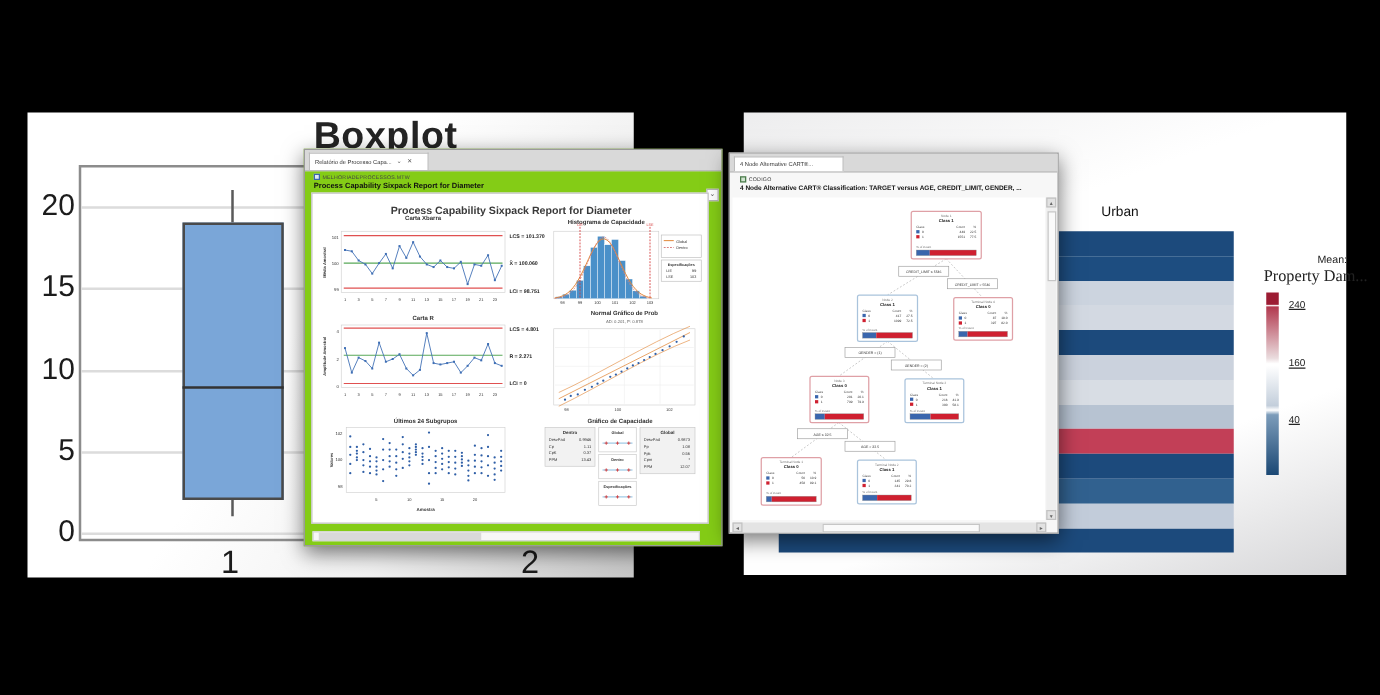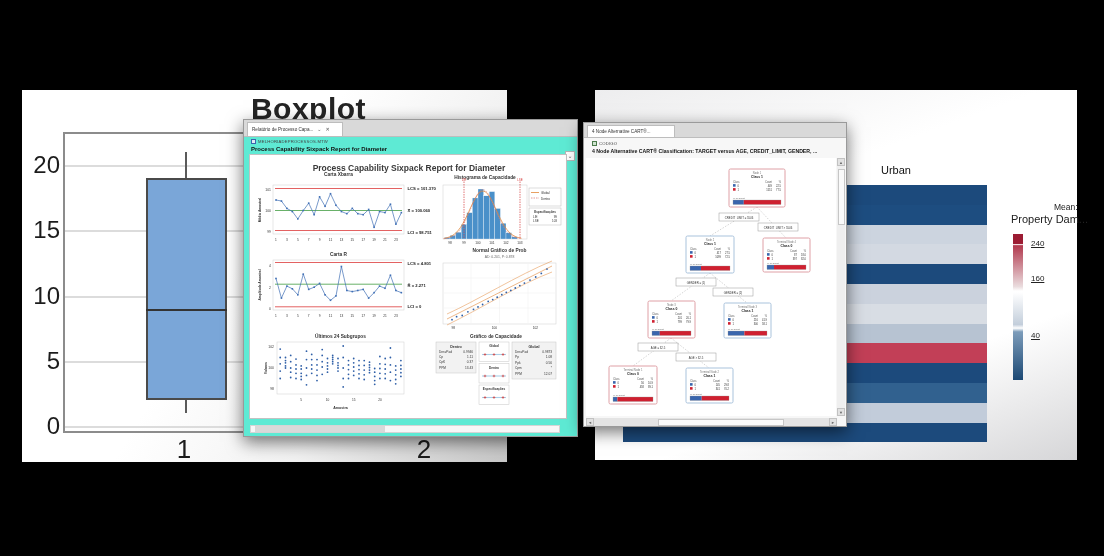--- a/index.html
+++ b/index.html
@@ -13,21 +13,21 @@
     font-size:30px;font-weight:600;color:#242424;letter-spacing:.5px;}
   #bp-plot{position:absolute;left:41px;top:42px;width:443px;height:301px;border:2px solid #8c8c8c;}
   .bp-grid{position:absolute;left:0;width:100%;height:2px;background:#dcdcdc;}
   .bp-ytick{position:absolute;left:-45px;width:40px;text-align:right;font-size:24px;color:#1c1c1c;}
   .bp-xlabel{position:absolute;width:40px;text-align:center;font-size:26px;color:#1c1c1c;top:344px;}
   #bp-box{position:absolute;border:2px solid #4a4a4a;}
   #bp-median{position:absolute;height:2px;background:#333;}
   .bp-whisk{position:absolute;width:2px;background:#5a5a5a;}
 
   
-  .win{position:absolute;background:#5eead4;border:1px solid #9a9a9a;
+  .win{position:absolute;background:#84cc16;border:1px solid #9a9a9a;
     box-shadow:0 5px 16px rgba(0,0,0,.55);}
   .tabbar{position:absolute;left:0;top:0;width:100%;background:#d9d9d9;border-bottom:1px solid #bdbdbd;}
   .tab{position:absolute;left:3px;top:2px;bottom:0;background:#fff;border:1px solid #bdbdbd;border-bottom:none;
     display:flex;align-items:center;padding:0 4px;gap:4px;}
   .tab-label{font-size:4.6px;color:#333;white-space:nowrap;}
   .tab-glyph{font-size:5px;color:#555;line-height:1;}
   .wsline{position:absolute;display:flex;align-items:center;gap:2px;}
   .wsicon{width:5px;height:5px;background:#cfe3cf;border:1px solid #4a7a4a;}
   .wstext{font-size:4.2px;color:#444;letter-spacing:.2px;white-space:nowrap;}
   .winheading{position:absolute;font-size:6px;font-weight:bold;color:#111;white-space:nowrap;}
@@ -56,21 +56,21 @@
 
   
   #heat-panel{position:absolute;left:595px;top:90px;width:482px;height:370px;z-index:2;
     background:linear-gradient(160deg,#ededee 0%,#ffffff 30%,#ffffff 72%,#d6d6d8 100%);}
   #heat-title{position:absolute;left:8px;top:4px;width:200px;text-align:center;
     font-size:15px;font-weight:700;color:#1f1f1f;letter-spacing:-.3px;white-space:nowrap;}
   #heat-col-label{position:absolute;top:74px;width:80px;text-align:center;font-size:11px;font-weight:400;color:#111;}
   #heat-grid{position:absolute;left:28px;top:95px;width:364px;}
   .heat-row{width:100%;}
   #heat-legend-title1{position:absolute;left:418px;top:112px;font-size:8.5px;color:#222;padding-left:41px;}
-  #heat-legend-title2{position:absolute;left:416px;top:123px;font-size:11px;color:#222;white-space:nowrap;}
+  #heat-legend-title2{position:absolute;left:416px;top:123px;font-size:13px;color:#222;white-space:nowrap;font-family:Liberation Serif, serif;}
   #heat-bar{position:absolute;left:418px;top:144px;width:10px;height:146px;}
   .heat-tick{position:absolute;left:436px;font-size:8px;color:#222;text-decoration:underline;}
 
   svg text{font-family:"Liberation Sans",sans-serif;}
 </style>
 </head>
 <body>
 
 <div id="stage">
 
@@ -110,21 +110,21 @@
         <div class="heat-row" title="234" style="height:19.8px;background:#c23f57"></div>
         <div class="heat-row" title="46" style="height:19.8px;background:#1c4a7c"></div>
         <div class="heat-row" title="75" style="height:19.8px;background:#31618f"></div>
         <div class="heat-row" title="135" style="height:19.8px;background:#c2ccda"></div>
         <div class="heat-row" title="46" style="height:19.8px;background:#1c4a7c"></div>
       </div>
     <div id="heat-legend-title1">Mean:</div>
     <div id="heat-legend-title2">Property Dam...</div>
     <div id="heat-bar" style="background: linear-gradient(rgb(156, 28, 51) 0%, rgb(156, 28, 51) 6.5%, rgb(255, 255, 255) 7%, rgb(178, 58, 79) 8%, rgb(234, 220, 222) 36%, rgb(255, 255, 255) 39%, rgb(255, 255, 255) 40%, rgb(195, 206, 219) 62%, rgb(255, 255, 255) 64.5%, rgb(124, 156, 186) 67%, rgb(27, 72, 116) 100%);"></div>
   <div class="heat-tick" style="top: 149px;">240</div>
-      <div class="heat-tick" style="top: 184px;">160</div>
+      <div class="heat-tick" style="top: 196px;">160</div>
       <div class="heat-tick" style="top: 241px;">40</div>
     </div>
 
   <div class="win" id="cart-win">
     <div class="tabbar" id="cart-tabbar">
       <div class="tab" id="cart-tab">
         <span class="tab-label">4 Node Alternative CART®...</span>
       </div>
     </div>
     <div class="wsline" style="left:8px;top:18px">

